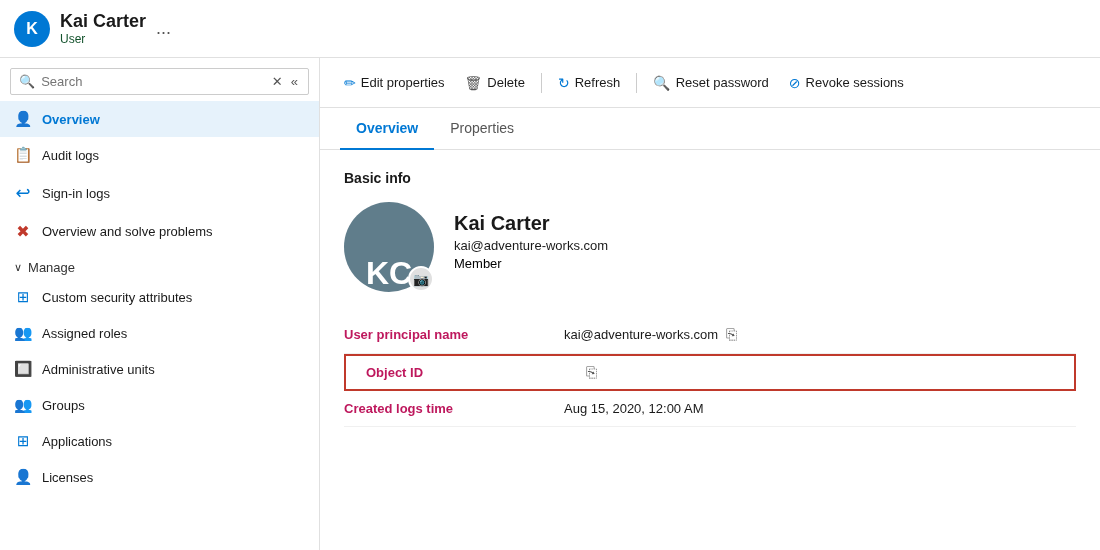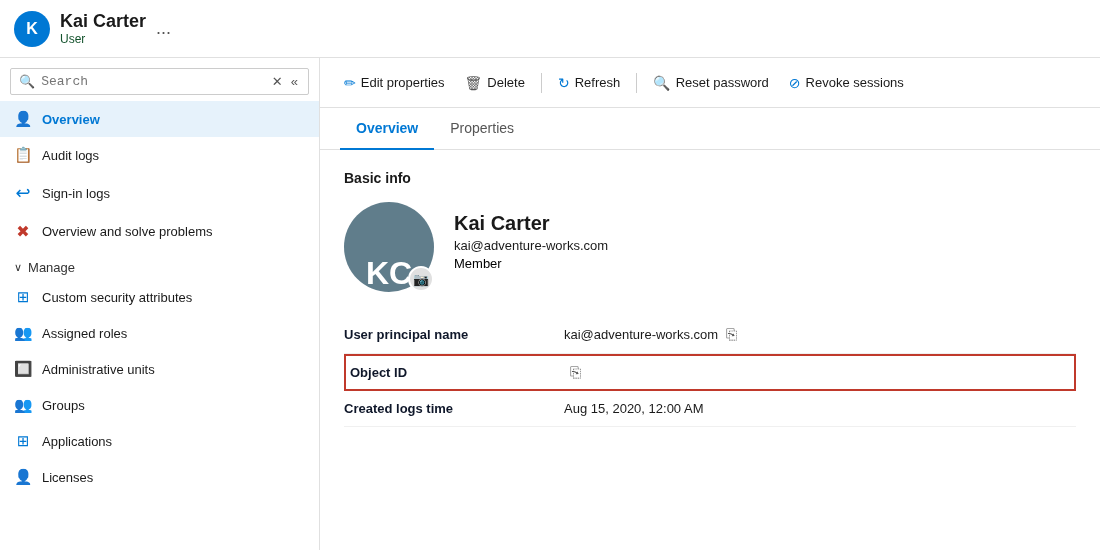--- a/index.html
+++ b/index.html
@@ -26,21 +26,21 @@
     
     .sidebar {
       width: 320px; flex-shrink: 0; border-right: 1px solid #e0e0e0;
       background: #fff; display: flex; flex-direction: column; overflow-y: auto;
     }
     .search-bar {
       display: flex; align-items: center; margin: 10px 10px 6px 10px;
       border: 1px solid #ccc; border-radius: 2px; padding: 5px 8px; background: #fff;
     }
     .search-bar input {
-      border: none; outline: none; font-size: 13px; flex: 1; background: transparent; font-family: Liberation Mono, monospace;
+      border: none; outline: none; font-size: 13px; flex: 1; background: transparent;
     }
     .search-bar-icon { color: #555; margin-right: 6px; font-size: 13px; }
     .search-actions { display: flex; gap: 4px; margin-left: 4px; }
     .search-action-btn { background: none; border: none; cursor: pointer; color: #555; font-size: 13px; padding: 0 2px; }
 
     .sidebar-item {
       display: flex; align-items: center; padding: 9px 14px; cursor: pointer;
       font-size: 13px; color: #1a1a1a; gap: 10px;
     }
     .sidebar-item.active { background: #e6f2fb; font-weight: 600; color: #0078d4; }
@@ -95,22 +95,22 @@
       position: absolute; bottom: 0; right: 0; width: 26px; height: 26px;
       border-radius: 50%; background: #e0e0e0; border: 2px solid #fff;
       display: flex; align-items: center; justify-content: center;
       font-size: 13px; color: #444; cursor: pointer;
     }
     .profile-info { display: flex; flex-direction: column; gap: 3px; justify-content: center; padding-top: 10px; }
     .profile-name { font-size: 20px; font-weight: 600; color: #1a1a1a; }
     .profile-email { font-size: 13px; color: #1a1a1a; }
     .profile-member { font-size: 13px; color: #000000; }
     .info-row { display: flex; align-items: center; padding: 10px 0; border-bottom: 1px solid #f0f0f0; }
-    .info-row.highlighted { border: 2px solid #c0392b; background: #fff; padding: 8px 4px; }
-    .info-label { font-size: 13px; font-weight: 600; color: #0f172a; width: 220px; flex-shrink: 0; }
+    .info-row.highlighted { border: 2px solid #c0392b; background: #fff; padding: 8px 20px; }
+    .info-label { font-size: 13px; font-weight: 600; color: #be185d; width: 220px; flex-shrink: 0; }
     .info-value { font-size: 13px; color: #1a1a1a; flex: 1; display: flex; align-items: center; gap: 8px; }
     .copy-icon { cursor: pointer; font-size: 14px; color: #555; }
   </style>
 </head>
 <body>
 
 <div class="top-header">
   <div class="user-avatar-header">
     <span>K</span>
   </div>

